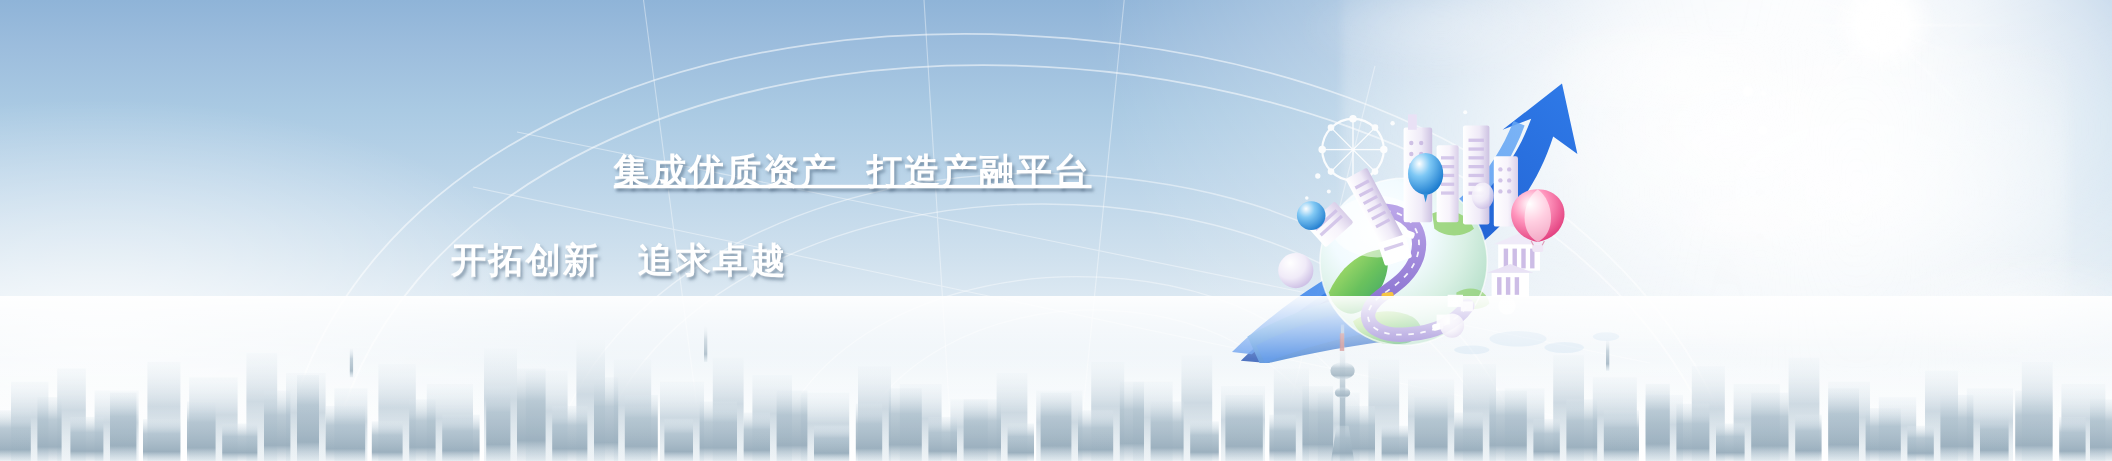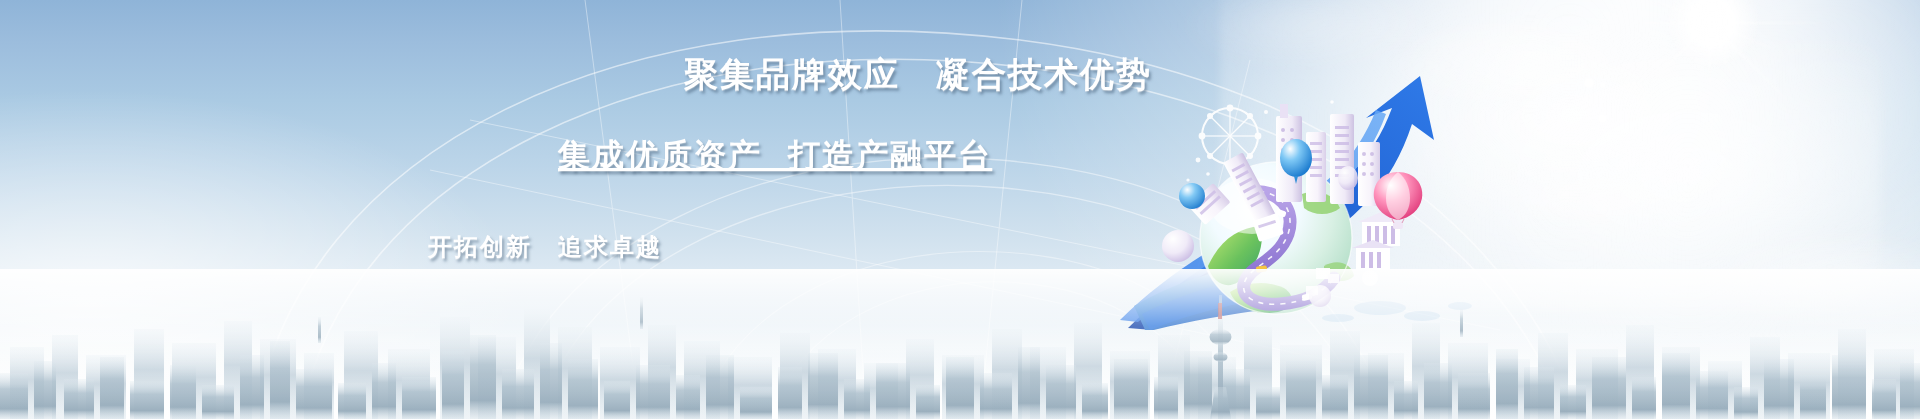--- a/index.html
+++ b/index.html
@@ -83,21 +83,21 @@
   .city { position:absolute; left:0; bottom:0; width:1920px; height:150px; }
 
   
   .slogan { position:absolute; color:#ffffff; white-space:pre;
     font-family:"DejaVu Sans","Liberation Sans",sans-serif;
     font-weight:700; letter-spacing:2px;
     text-shadow: 2px 3px 3px rgba(70,95,120,0.55), 0 1px 0 rgba(255,255,255,0.5);
   }
   #slogan-1 { left:684px;  top:52px;  font-size:34px; }
   #slogan-2 { left:558px;  top:134px; font-size:32px;text-decoration:underline; }
-  #slogan-3 { left:428px;  top:215px; font-size:24px;margin-top:16px; }
+  #slogan-3 { left:410px;  top:215px; font-size:32px; }
 </style>
 </head>
 <body>
 
 <div id="banner">
 
   <div class="haze-r"></div>
   <div class="haze-r2"></div>
   <div class="cloud wisp1"></div>
   <div class="cloud wisp2"></div>
@@ -525,17 +525,16 @@
 
     <g fill="url(#cityFade)">
       <rect x="318" y="48" width="3" height="26"></rect>
       <rect x="640" y="28" width="3" height="32"></rect>
       <rect x="1460" y="40" width="3" height="28"></rect>
     </g>
 
     <rect x="0" y="0" width="1920" height="150" fill="url(#cityVeil)"></rect>
   </svg>
 
-  <div class="slogan" id="slogan-1">聚集品牌效应　凝合技术优势</div>
   <div class="slogan" id="slogan-2">集成优质资产  打造产融平台</div>
   <div class="slogan" id="slogan-3">开拓创新　追求卓越</div>
 
 </div>
 
 </body></html>

